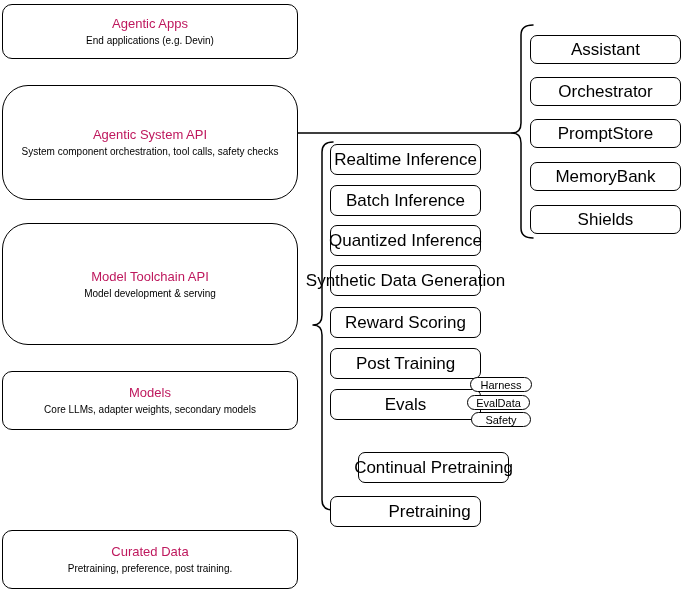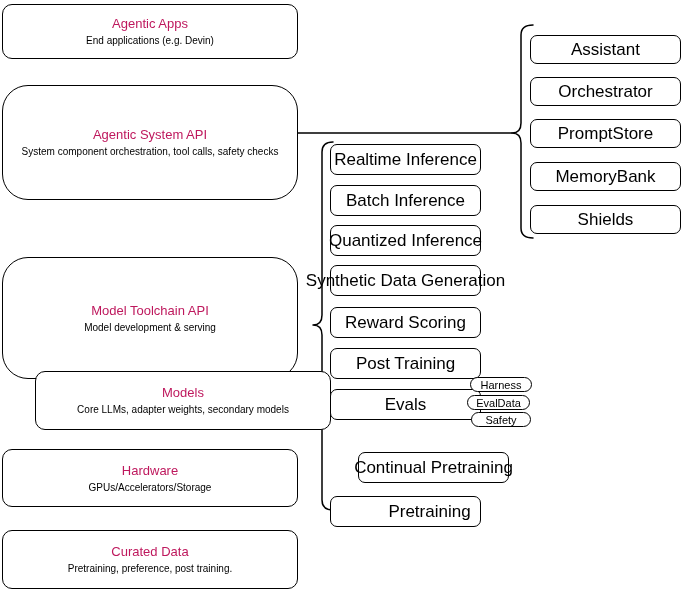--- a/index.html
+++ b/index.html
@@ -47,34 +47,30 @@
   <div class="lbox" style="top:4px;height:55px;border-radius:10px;">
     <div class="t">Agentic Apps</div>
     <div class="s">End applications (e.g. Devin)</div>
   </div>
 
   <div class="lbox" style="top:85px;height:115px;border-radius:26px;">
     <div class="t">Agentic System API</div>
     <div class="s">System component orchestration, tool calls, safety checks</div>
   </div>
 
-  <div class="lbox" style="top:223px;height:122px;border-radius:26px;margin-top:34px;">
+  <div class="lbox" style="top:223px;height:122px;border-radius:26px;">
     <div class="t">Model Toolchain API</div>
     <div class="s">Model development &amp; serving</div>
   </div>
 
-  <div class="lbox" style="top:371px;height:59px;border-radius:10px;margin-left:33px;">
+  <div class="lbox" style="top:371px;height:59px;border-radius:10px;">
     <div class="t">Models</div>
     <div class="s">Core LLMs, adapter weights, secondary models</div>
   </div>
 
-  <div class="lbox" style="top:449px;height:58px;border-radius:10px;">
-    <div class="t">Hardware</div>
-    <div class="s">GPUs/Accelerators/Storage</div>
-  </div>
 
   <div class="lbox" style="top:530px;height:59px;border-radius:10px;">
     <div class="t">Curated Data</div>
     <div class="s">Pretraining, preference, post training.</div>
   </div>
 
   <div class="mbox" style="top:144px;">Realtime Inference</div>
   <div class="mbox" style="top:185px;">Batch Inference</div>
   <div class="mbox" style="top:225px;">Quantized Inference</div>
   <div class="mbox" style="top:265px;">Synthetic Data Generation</div>

